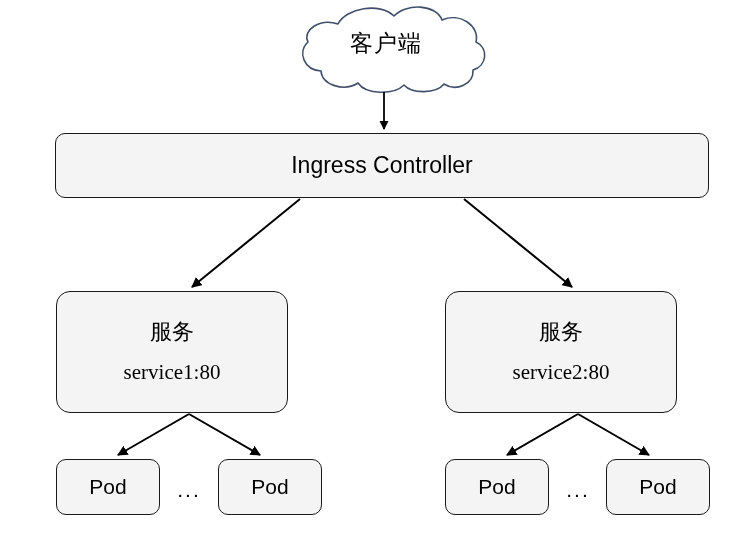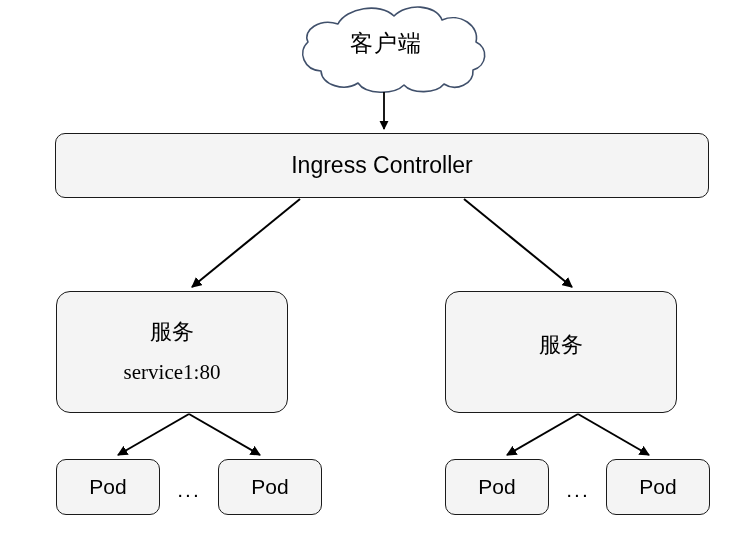--- a/index.html
+++ b/index.html
@@ -149,20 +149,21 @@
   </div>
 
 
   <div class="node node-service left">
     <span class="title-cn">服务</span>
     <span class="subtitle">service1:80</span>
   </div>
 
   <div class="node node-service right">
     <span class="title-cn">服务</span>
+    <span class="subtitle">service2:80</span>
   </div>
 
   <div class="node node-pod p1">
     <span>Pod</span>
   </div>
   <div class="ellipsis e-left">...</div>
   <div class="node node-pod p2">
     <span>Pod</span>
   </div>
 

